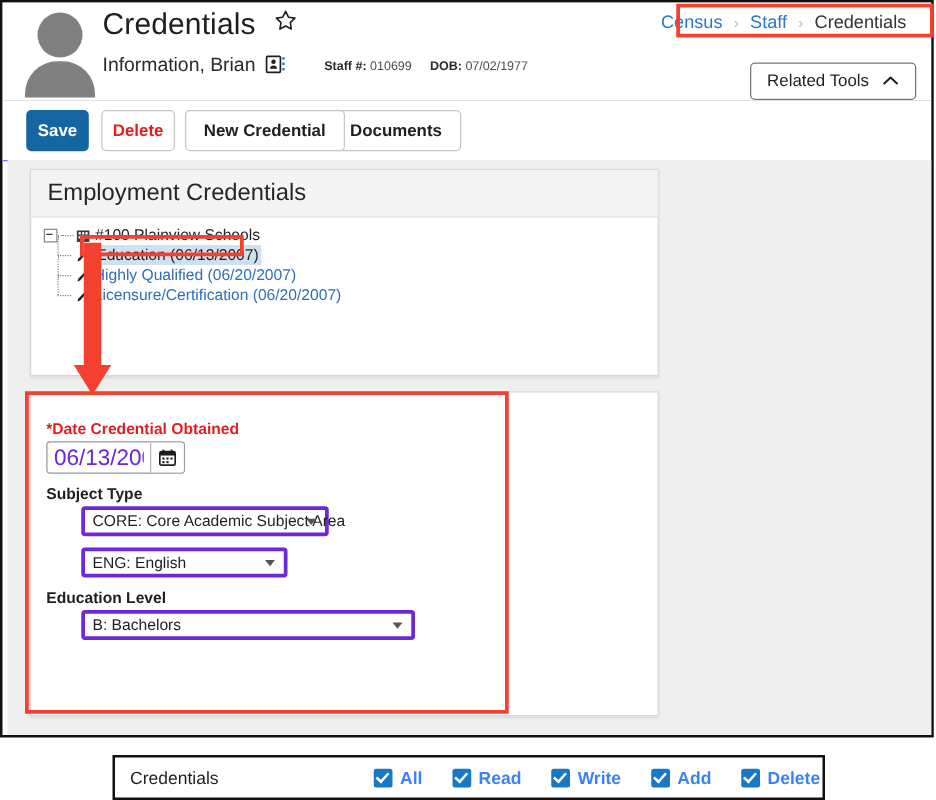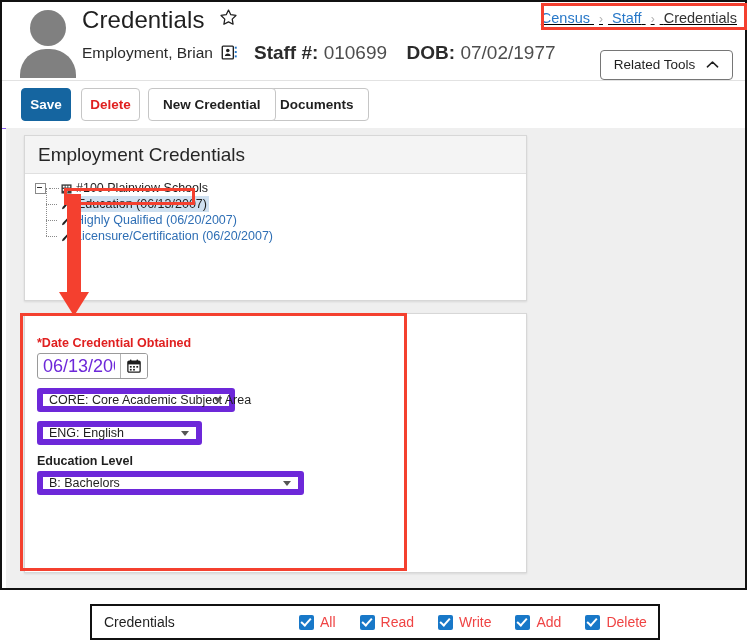--- a/index.html
+++ b/index.html
@@ -78,35 +78,34 @@
     align-items: center;
   }
   .person-name { color: #2b2b2b; }
   .contact-card-icon {
     display: inline-block;
     margin: 0 6px 0 8px;
     position: relative;
     top: 1px;
   }
   .meta {
-    margin-left: 10px;
-    font-size: 19px;
+    margin-left: 24px;
+    font-size: 10px;
     color: #4d4d4d;
   }
   .meta b { color: #2b2b2b; }
   .meta .sep { display:inline-block; width: 9px; }
 
   
   .breadcrumb {
     position: absolute;
-    right: 6px; top: 6px;
+    right: 18px; top: 6px;
     font-size: 14.5px;
     white-space: nowrap;
     padding: 2px 2px;
-    text-decoration: underline;
   }
   .breadcrumb a { color: #2878c8; text-decoration: none; }
   .breadcrumb .crumb-sep { color: #b4b4b4; margin: 0 5px; font-size: 12px; }
   .breadcrumb .current { color: #333333; }
 
   .related-tools {
     position: absolute;
     right: 12px; top: 48px;
     border: 1px solid #767676;
     border-radius: 4px;
@@ -306,28 +305,29 @@
     justify-content: center;
     cursor: pointer;
   }
 
   .select-box {
     position: relative;
     display: inline-flex;
     align-items: center;
     height: 24px;
     box-sizing: border-box;
-    border: 6px solid #6d28d9;
+    border: 3px solid #6d28d9;
     border-radius: 3px;
     background: #ffffff;
     font-size: 12.5px;
     color: #1f1f1f;
     padding: 0 22px 0 6px;
     cursor: pointer;
     white-space: nowrap;
+    margin-left: 28px;
   }
   .select-box .caret {
     position: absolute;
     right: 7px; top: 50%;
     margin-top: -2px;
     width: 0; height: 0;
     border-left: 4px solid transparent;
     border-right: 4px solid transparent;
     border-top: 5px solid #555555;
   }
@@ -370,22 +370,23 @@
     font-size: 14px;
     color: #1f1f1f;
     margin-left: 12px;
     width: 195px;
     white-space: nowrap;
   }
   .perm-item {
     display: flex;
     align-items: flex-end;
     font-size: 14px;
-    color: #ef4444;
-    white-space: nowrap;
+    color: #3b82f6;
+    white-space: nowrap;
+    font-weight: bold;
   }
   .perm-item + .perm-item { margin-left: 24px; }
   .cb {
     width: 15px; height: 15px;
     background: #1878c8;
     border-radius: 2px;
     margin-right: 6px;
     position: relative;
     flex: 0 0 auto;
     cursor: pointer;
@@ -415,21 +416,21 @@
     <div class="page-title">
       <span>Credentials</span>
       <span class="star-icon">
         <svg width="19" height="19" viewBox="0 0 24 24">
           <path d="M12 2.6l2.9 5.9 6.5.95-4.7 4.6 1.1 6.45L12 17.45 6.2 20.5l1.1-6.45-4.7-4.6 6.5-.95z" fill="none" stroke="#1f1f1f" stroke-width="1.6" stroke-linejoin="round"></path>
         </svg>
       </span>
     </div>
 
     <div class="person-line">
-      <span class="person-name">Employment, Brian</span>
+      <span class="person-name">Information, Brian</span>
       <span class="contact-card-icon">
         <svg width="17" height="17" viewBox="0 0 20 20">
           <rect x="1.5" y="2.5" width="13" height="15" rx="1" fill="#ffffff" stroke="#1f1f1f" stroke-width="1.6"></rect>
           <circle cx="8" cy="7.6" r="2.1" fill="#1f1f1f"></circle>
           <path d="M4.6 14.2c0-2 1.6-3.1 3.4-3.1s3.4 1.1 3.4 3.1z" fill="#1f1f1f"></path>
           <rect x="16.2" y="3.2" width="2.3" height="2.3" fill="#2878c8"></rect>
           <rect x="16.2" y="8.3" width="2.3" height="2.3" fill="#2878c8"></rect>
           <rect x="16.2" y="13.4" width="2.3" height="2.3" fill="#2878c8"></rect>
         </svg>
       </span>
@@ -542,20 +543,21 @@
                 <rect x="7" y="8" width="2" height="1.9" fill="#1f1f1f"></rect>
                 <rect x="10.7" y="8" width="2" height="1.9" fill="#1f1f1f"></rect>
                 <rect x="3.3" y="11.3" width="2" height="1.9" fill="#1f1f1f"></rect>
                 <rect x="7" y="11.3" width="2" height="1.9" fill="#1f1f1f"></rect>
               </svg>
             </div>
           </div>
         </div>
 
         <div class="field-block">
+          <div class="field-label">Subject Type</div>
           <div class="select-box" id="sel-subject-type">
             <span>CORE: Core Academic Subject Area</span>
             <span class="caret"></span>
           </div>
         </div>
 
         <div class="field-block">
           <div class="select-box" id="sel-core-subject">
             <span>ENG: English</span>
             <span class="caret"></span>

